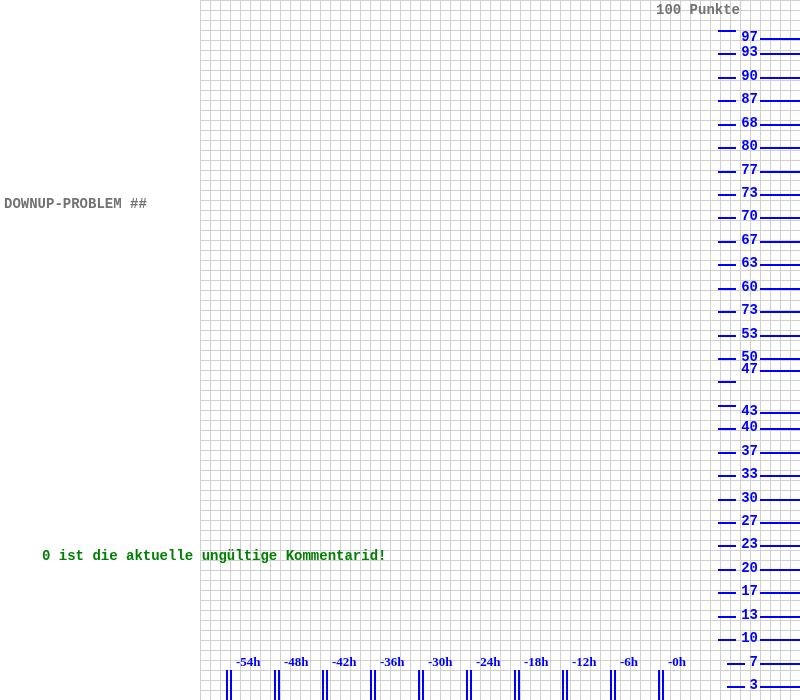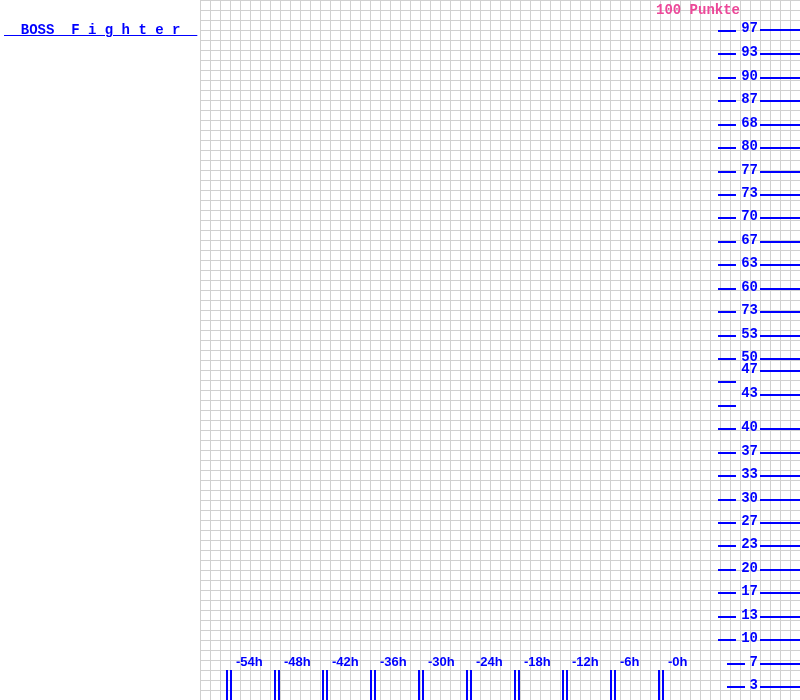--- a/index.html
+++ b/index.html
@@ -23,21 +23,21 @@
     background-image:
       linear-gradient(to right, #d0d0d0 1px, transparent 1px),
       linear-gradient(to bottom, #d0d0d0 1px, transparent 1px);
     background-size: 10px 10px;
   }
   .txt {
     position: absolute;
     font-size: 14px;
     white-space: nowrap;
   }
-  .blue  { color: #ec4899; font-weight: bold; }
+  .blue  { color: #737373; font-weight: bold; }
   .green { color: #008000; font-weight: bold; }
   .link  { color: #0000ff; text-decoration: underline; font-weight: bold; cursor: pointer; }
   
   .ytick {
     position: absolute;
     height: 2px;
     background: #0000ff;
   }
   .ytick .lbl {
     position: absolute;
@@ -55,39 +55,40 @@
     width: 2px;
     background: #0000ff;
   }
   .xtick .lbl {
     position: absolute;
     left: 6px;
     top: -16px;
     color: #0000ff;
     font-weight: bold;
     font-size: 13px;
-    font-family: Liberation Sans, sans-serif;
+    font-family: Liberation Serif, serif;
     white-space: nowrap;
   }
 </style>
 </head>
 <body>
 
 <div class="stage">
 
   <div class="grid" id="grid" style="left: 200px; top: 0px; width: 600px; height: 700px; background-size: 10px 10px;"></div>
 
-  <a class="txt link" style="left:4px; top:22px;">__BOSS__F_i_g_h_t_e_r__</a>
-
-
+
+  <div class="txt blue" style="left:4px; top:196px;">DOWNUP-PROBLEM ##</div>
+
+  <div class="txt green" style="left:42px; top:548px;">0 ist die aktuelle ungültige Kommentarid!</div>
 
   <div class="txt blue" style="right:60px; top:2px;">100 Punkte</div>
 
   <div id="yticks">
-      <div class="ytick" style="top: 29px; left: 760px; width: 40px;">
+      <div class="ytick" style="top: 38px; left: 760px; width: 40px;">
         <span class="lbl">97</span>
       </div>
       <div class="ytick" style="top: 30px; left: 718px; width: 18px;"></div>
       <div class="ytick" style="top: 53px; left: 760px; width: 40px;">
         <span class="lbl">93</span>
       </div>
       <div class="ytick" style="top: 53px; left: 718px; width: 18px;"></div>
       <div class="ytick" style="top: 77px; left: 760px; width: 40px;">
         <span class="lbl">90</span>
       </div>
@@ -137,21 +138,21 @@
       </div>
       <div class="ytick" style="top: 335px; left: 718px; width: 18px;"></div>
       <div class="ytick" style="top: 358px; left: 760px; width: 40px;">
         <span class="lbl">50</span>
       </div>
       <div class="ytick" style="top: 358px; left: 718px; width: 18px;"></div>
       <div class="ytick" style="top: 370px; left: 760px; width: 40px;">
         <span class="lbl">47</span>
       </div>
       <div class="ytick" style="top: 381px; left: 718px; width: 18px;"></div>
-      <div class="ytick" style="top: 394px; left: 760px; width: 40px;">
+      <div class="ytick" style="top: 412px; left: 760px; width: 40px;">
         <span class="lbl">43</span>
       </div>
       <div class="ytick" style="top: 405px; left: 718px; width: 18px;"></div>
       <div class="ytick" style="top: 428px; left: 760px; width: 40px;">
         <span class="lbl">40</span>
       </div>
       <div class="ytick" style="top: 428px; left: 718px; width: 18px;"></div>
       <div class="ytick" style="top: 452px; left: 760px; width: 40px;">
         <span class="lbl">37</span>
       </div>

